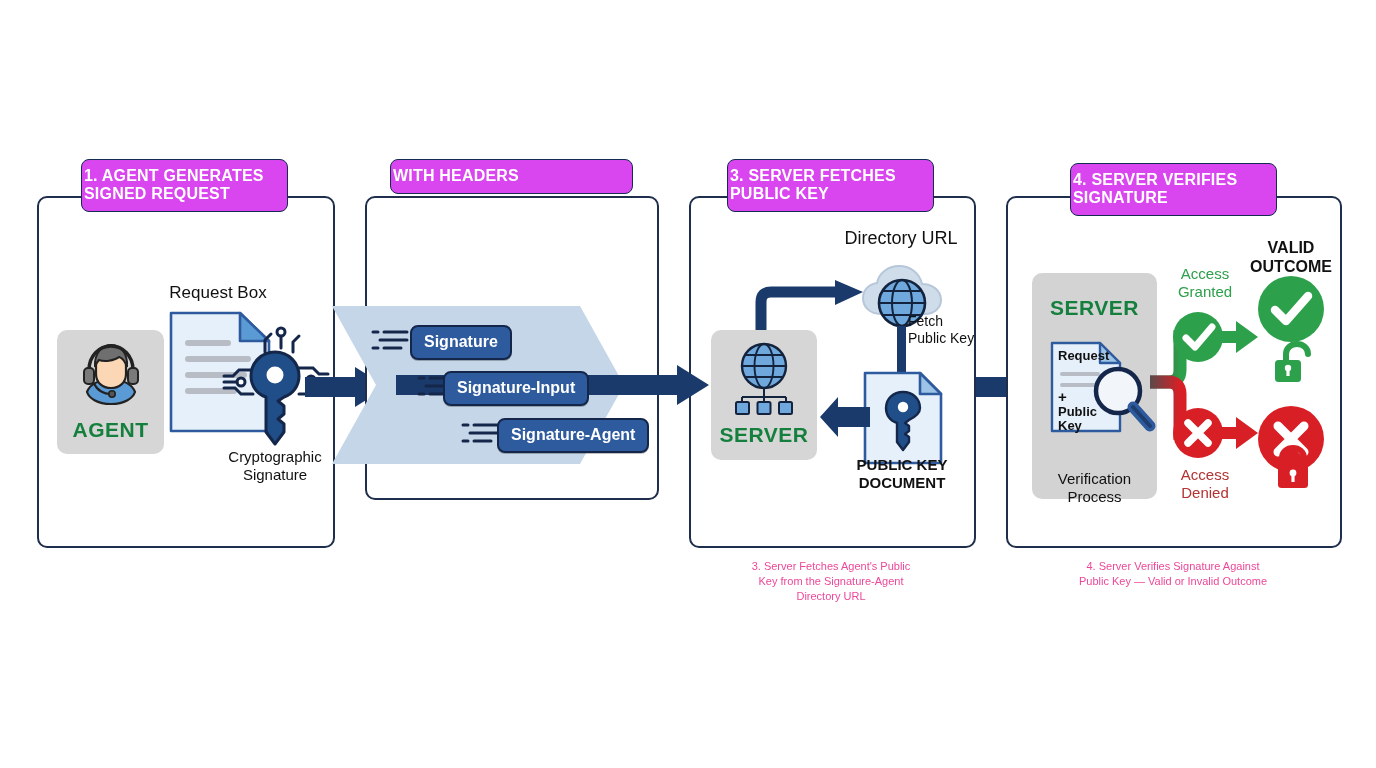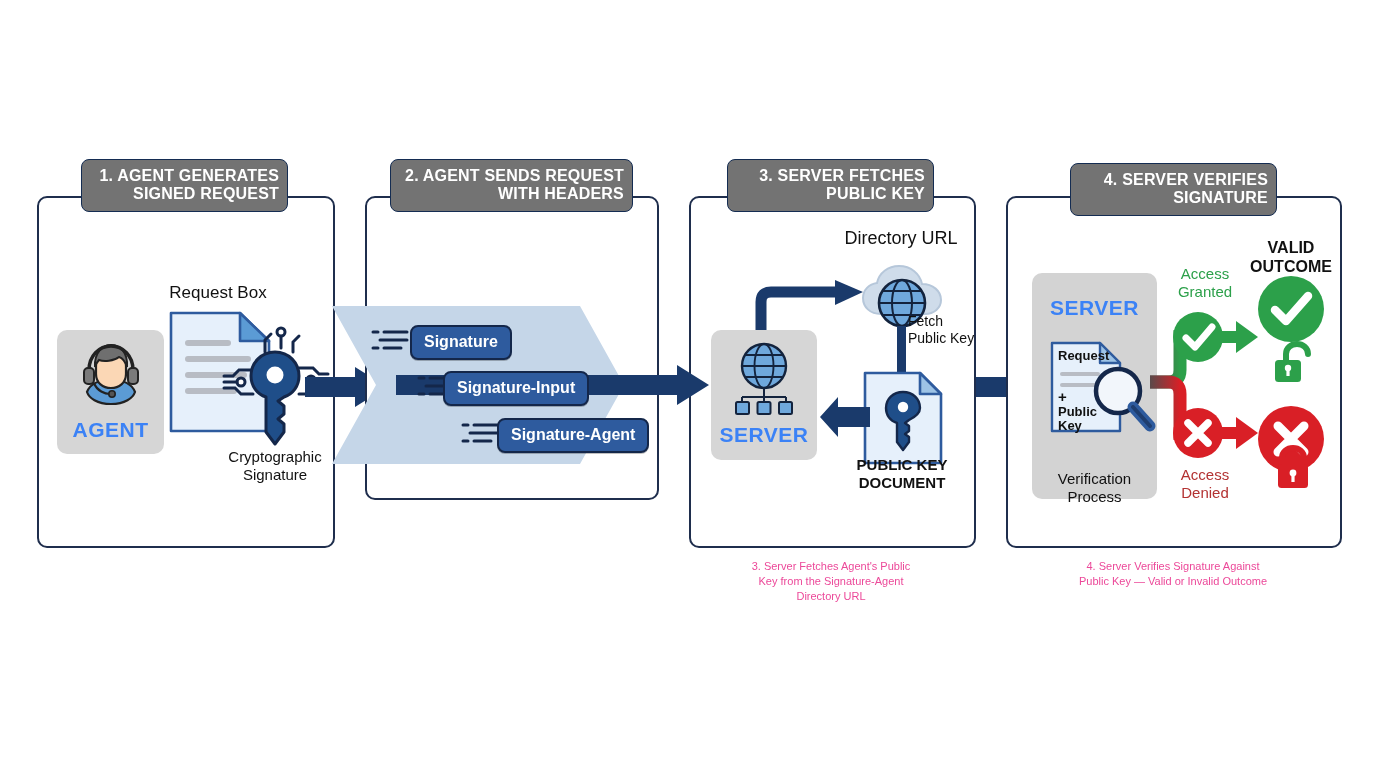--- a/index.html
+++ b/index.html
@@ -9,42 +9,42 @@
     position:relative;overflow:hidden;
   }
   .stage{position:absolute;left:0;top:0;width:1376px;height:768px;}
 
   
   .panel{
     position:absolute;border:2px solid #1f2e4d;border-radius:10px;
     background:#ffffff;
   }
   .panel-title{
-    position:absolute;background:#737373;color:#fff;border-radius:8px;
+    position:absolute;background:#d946ef;color:#fff;border-radius:8px;
     border:1px solid #142c52;
-    font-weight:bold;text-align:right;line-height:1.12;
-    padding:7px 8px 8px;letter-spacing:.2px;
+    font-weight:bold;text-align:left;line-height:1.12;
+    padding:7px 2px 8px;letter-spacing:.2px;
     font-size:16px;z-index:6;box-sizing:border-box;
   }
 
   
   .lbl{position:absolute;text-align:center;color:#111;line-height:1.2;}
   .caption{
     position:absolute;text-align:center;color:#ec4899;
     font-size:11px;line-height:1.35;
   }
 
   
   .greybox{
     position:absolute;background:#d6d6d6;border-radius:10px;
   }
   .greybox.lt{background:#d3d3d3;}
   .box-label{
     position:absolute;width:100%;text-align:center;left:0;
-    font-weight:bold;color:#3b82f6;letter-spacing:.5px;
+    font-weight:bold;color:#15803d;letter-spacing:.5px;
   }
 
   
   .chip{
     position:absolute;background:#2e5b9e;border:2px solid #14274a;
     border-radius:8px;color:#fff;font-weight:bold;font-size:16px;
     padding:6px 12px 7px;white-space:nowrap;z-index:5;
     box-shadow:0 1px 0 rgba(0,0,0,.25);
   }
   .dashes{position:absolute;z-index:5;}
@@ -115,21 +115,20 @@
     <div>Signature</div>
   </div>
 
   <svg style="position:absolute;left:305px;top:367px;" width="82" height="40" viewBox="0 0 82 40">
     <path d="M0 10 H50 V0 L82 20 L50 40 V30 H0 Z" fill="#1a3a6b"></path>
   </svg>
 
   <div class="panel" style="left:365px;top:196px;width:290px;height:300px;"></div>
 
   <div class="panel-title" style="left:390px;top:159px;width:243px;">
-    <div>2. AGENT SENDS REQUEST</div>
     <div>WITH HEADERS</div>
   </div>
 
   <svg style="position:absolute;left:332px;top:306px;z-index:1;" width="292" height="158" viewBox="0 0 292 158">
     <path d="M0 0 L170 0 L170 0 L248 0 L292 79 L248 158 L170 158 L0 158 L44 79 Z" fill="#c5d6e8"></path>
   </svg>
 
   <svg style="position:absolute;left:396px;top:365px;z-index:2;" width="313" height="40" viewBox="0 0 313 40">
     <path d="M0 10 H281 V0 L313 20 L281 40 V30 H0 Z" fill="#1a3a6b"></path>
   </svg>

